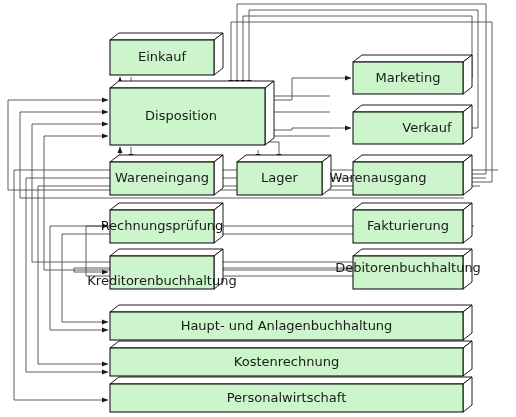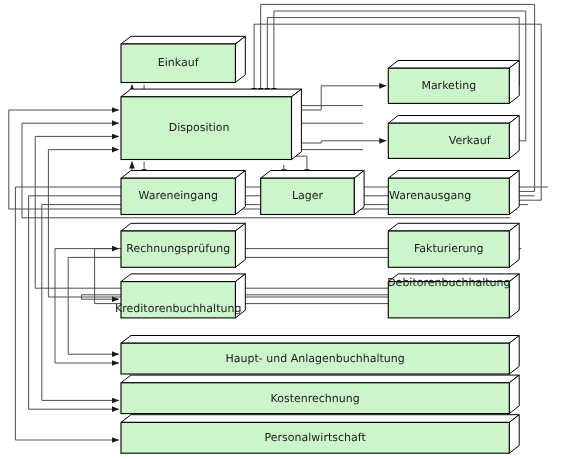--- a/index.html
+++ b/index.html
@@ -2,21 +2,21 @@
 <html><head>
 <meta charset="utf-8">
 <style>
   html,body{margin:0;padding:0;background:#ffffff;}
   body{font-family:"DejaVu Sans","Liberation Sans",sans-serif;}
   #canvas{position:relative;width:516px;height:417px;background:#ffffff;overflow:hidden;}
   #svg-layer{position:absolute;left:0;top:0;width:516px;height:417px;}
   .box-label{
     position:absolute;
     display:flex;align-items:center;justify-content:center;
-    font-size:10px;color:#1a1a1a;
+    font-size:13px;color:#1a1a1a;
     pointer-events:none;
     text-align:right;
     line-height:1.1;
     white-space:nowrap;
   }
 </style>
 </head>
 <body>
 
 <div id="canvas">
@@ -128,23 +128,23 @@
           <rect x="110" y="384" width="353" height="28" fill="#ccf5cc" stroke="#000000" stroke-width="1"></rect>
         </g>
       </g>
   </svg>
 <div class="box-label" style="left: 110px; top: 40px; width: 104px; height: 35px;">Einkauf</div>
     <div class="box-label" style="left: 110px; top: 88px; width: 142px; height: 57px;">Disposition</div>
     <div class="box-label" style="left: 353px; top: 62px; width: 110px; height: 32px;">Marketing</div>
     <div class="box-label" style="left: 353px; top: 112px; width: 110px; height: 32px; padding-left: 19px;">Verkauf</div>
     <div class="box-label" style="left: 110px; top: 162px; width: 104px; height: 33px;">Wareneingang</div>
     <div class="box-label" style="left: 237px; top: 162px; width: 85px; height: 33px;">Lager</div>
-    <div class="box-label" style="left: 347px; top: 162px; width: 88px; height: 33px;">Warenausgang</div>
+    <div class="box-label" style="left: 334px; top: 162px; width: 88px; height: 33px;">Warenausgang</div>
     <div class="box-label" style="left: 110px; top: 210px; width: 104px; height: 33px;">Rechnungsprüfung</div>
     <div class="box-label" style="left: 353px; top: 210px; width: 110px; height: 33px;">Fakturierung</div>
     <div class="box-label" style="left: 110px; top: 256px; width: 104px; height: 50px;">Kreditorenbuchhaltung</div>
-    <div class="box-label" style="left: 353px; top: 241px; width: 110px; height: 33px;">Debitorenbuchhaltung</div>
+    <div class="box-label" style="left: 353px; top: 252px; width: 110px; height: 33px;">Debitorenbuchhaltung</div>
     <div class="box-label" style="left: 110px; top: 312px; width: 353px; height: 28px;">Haupt- und Anlagenbuchhaltung</div>
     <div class="box-label" style="left: 110px; top: 348px; width: 353px; height: 28px;">Kostenrechnung</div>
     <div class="box-label" style="left: 110px; top: 384px; width: 353px; height: 28px;">Personalwirtschaft</div>
   </div>
 
 <div id="labels"></div>
 
 </body></html>

